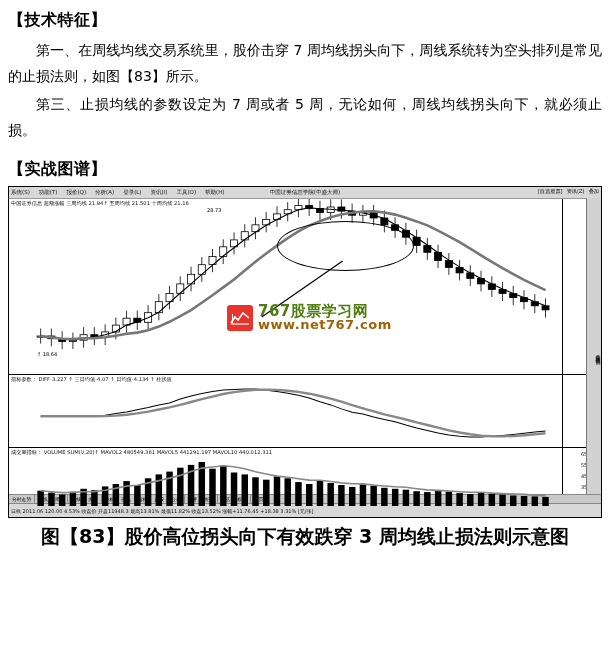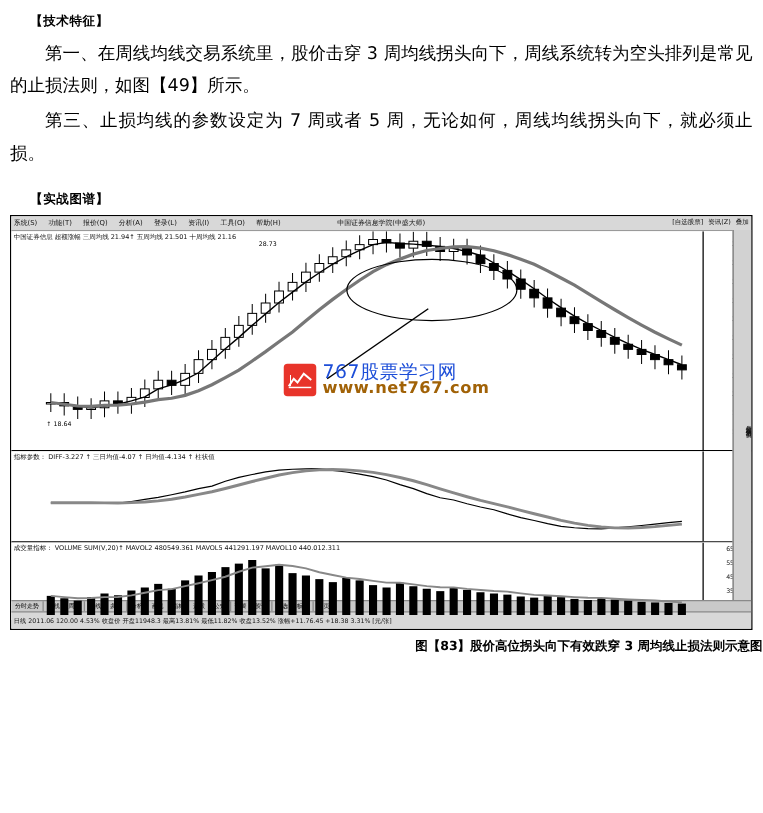--- a/index.html
+++ b/index.html
@@ -13,23 +13,23 @@
     font-family: "DejaVu Sans", "Liberation Sans", sans-serif;
     color: #000000;
     overflow: hidden;
   }
   .page {
     position: relative;
     width: 610px;
     height: 650px;
   }
   .section-head {
-    font-size: 10px;
+    font-size: 16px;
     font-weight: bold;
-    margin: 0 0 6px 24px;
+    margin: 0 0 6px 8px;
     letter-spacing: 0.5px;
   }
   .para {
     font-size: 14px;
     line-height: 26px;
     text-indent: 28px;
     margin: 0 8px 2px 8px;
     text-align: justify;
   }
   .block-text {
@@ -197,35 +197,35 @@
   }
   .wm-spark {
     position: absolute;
     left: 3px; top: 6px;
     width: 20px; height: 14px;
   }
   .wm-text {
     line-height: 13px;
   }
   .wm-t1 {
-    color: #1d4ed8;
-    font-weight: normal;
+    color: #4d7c0f;
+    font-weight: bold;
     font-size: 15px;
     letter-spacing: 0.5px;
   }
   .wm-t2 {
     color: #a16207;
     font-weight: bold;
     font-size: 13px;
     letter-spacing: 0.5px;
   }
 
   .figure-caption {
-    text-align: right;
-    font-size: 10px;
+    text-align: center;
+    font-size: 19px;
     font-weight: bold;
     margin-top: 6px;
   }
   .ellipse {
     position: absolute;
     border: 1.6px solid #000;
     border-radius: 50%;
     z-index: 15;
   }
   svg.overlay {
@@ -237,21 +237,21 @@
     pointer-events: none;
   }
 </style>
 </head>
 <body>
 
 <div class="page">
 
   <div class="block-text">
     <div class="section-head">【技术特征】</div>
-    <p class="para">第一、在周线均线交易系统里，股价击穿 3 周均线拐头向下，周线系统转为空头排列是常见的止损法则，如图【49】所示。</p>
+    <p class="para">第一、在周线均线交易系统里，股价击穿 7 周均线拐头向下，周线系统转为空头排列是常见的止损法则，如图【83】所示。</p>
     <p class="para">第三、止损均线的参数设定为 7 周或者 5 周，无论如何，周线均线拐头向下，就必须止损。</p>
   </div>
 
   <div class="spacer-14"></div>
 
   <div class="section-head">【实战图谱】</div>
 
   <div class="chart-shot">
 
     <div class="menu-bar">

